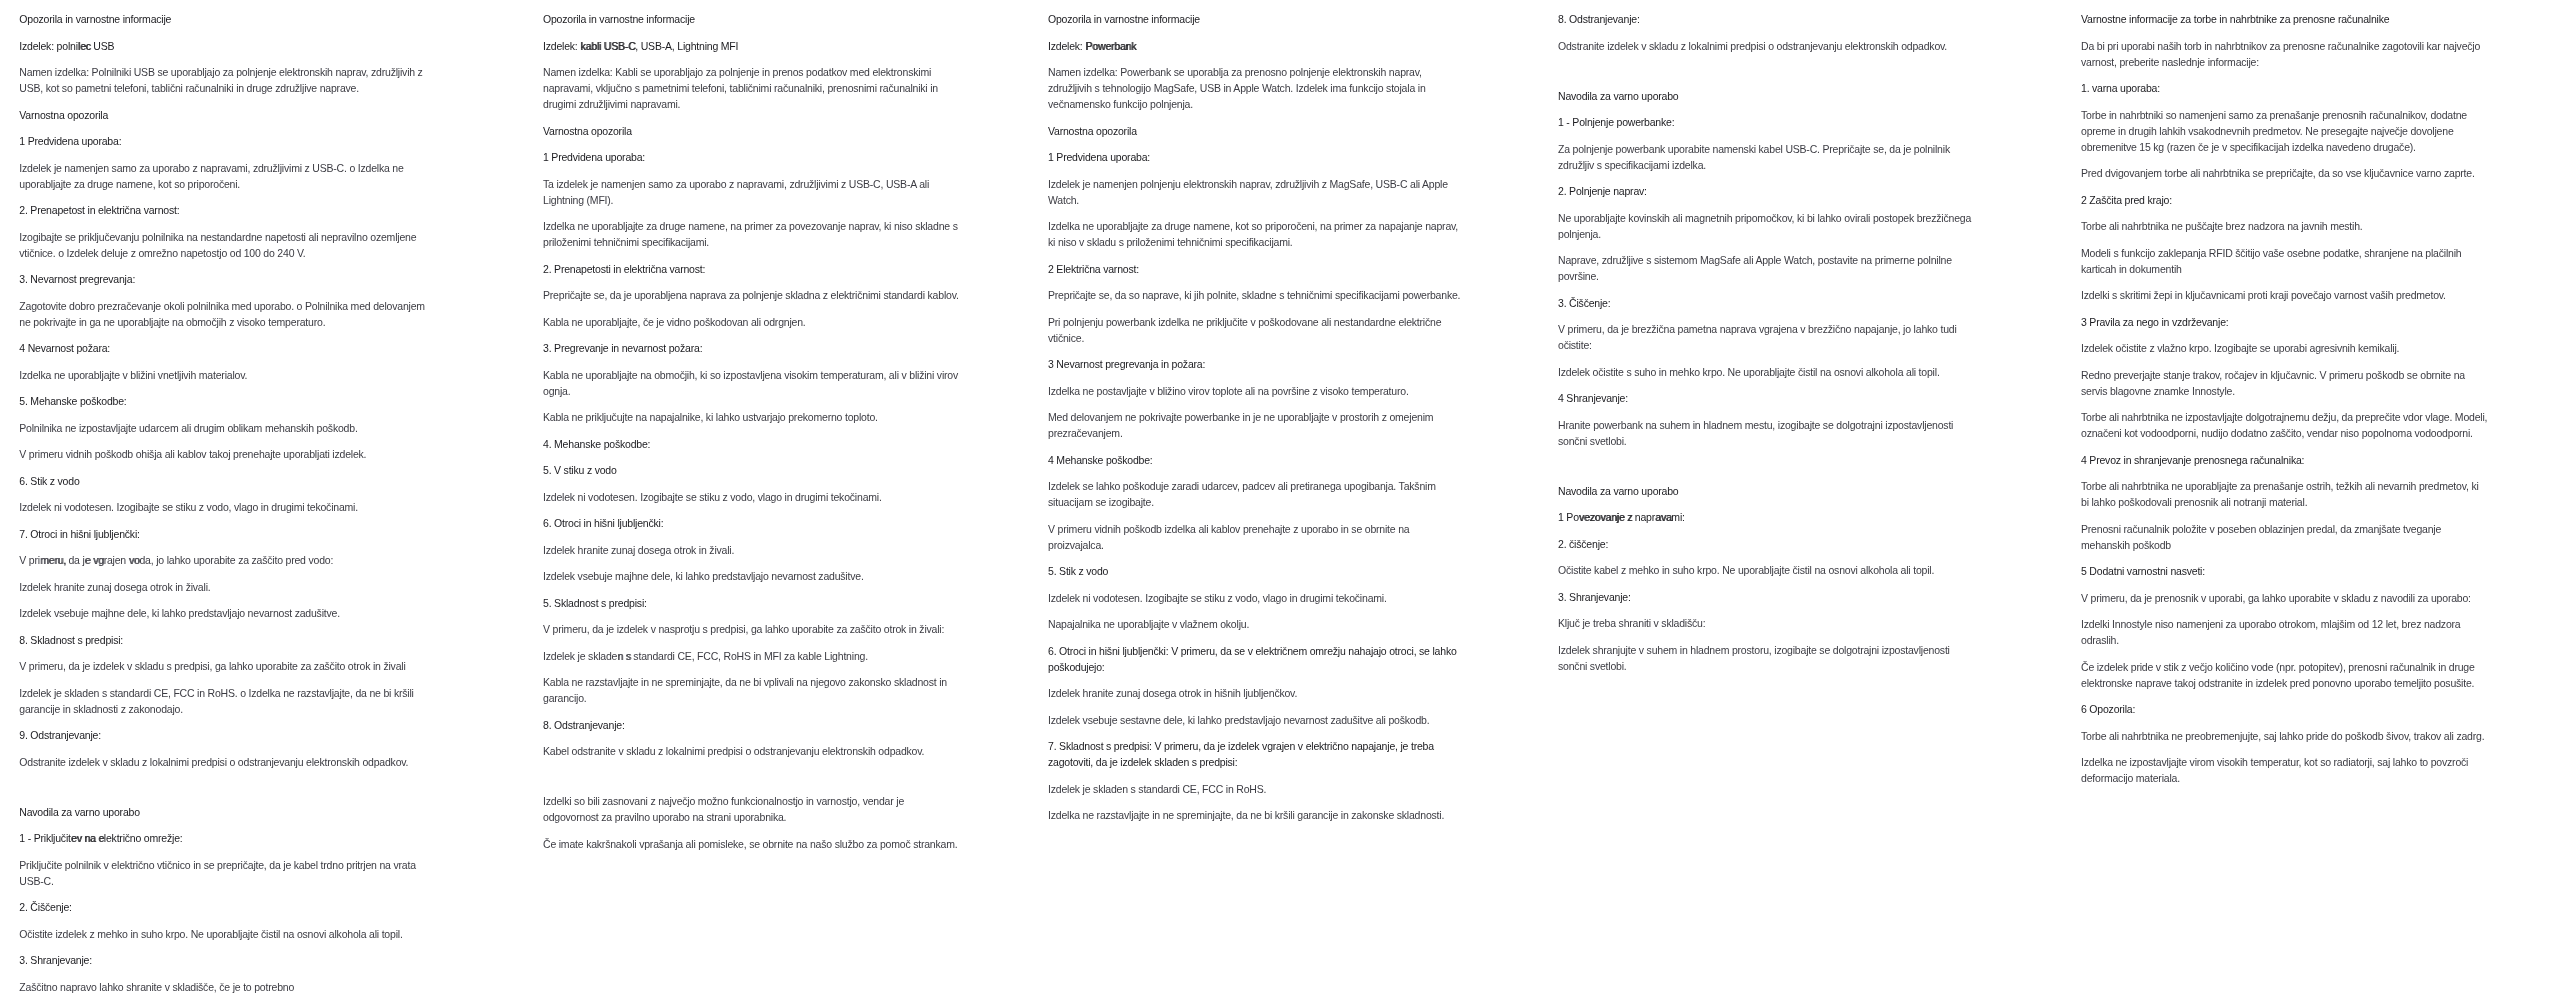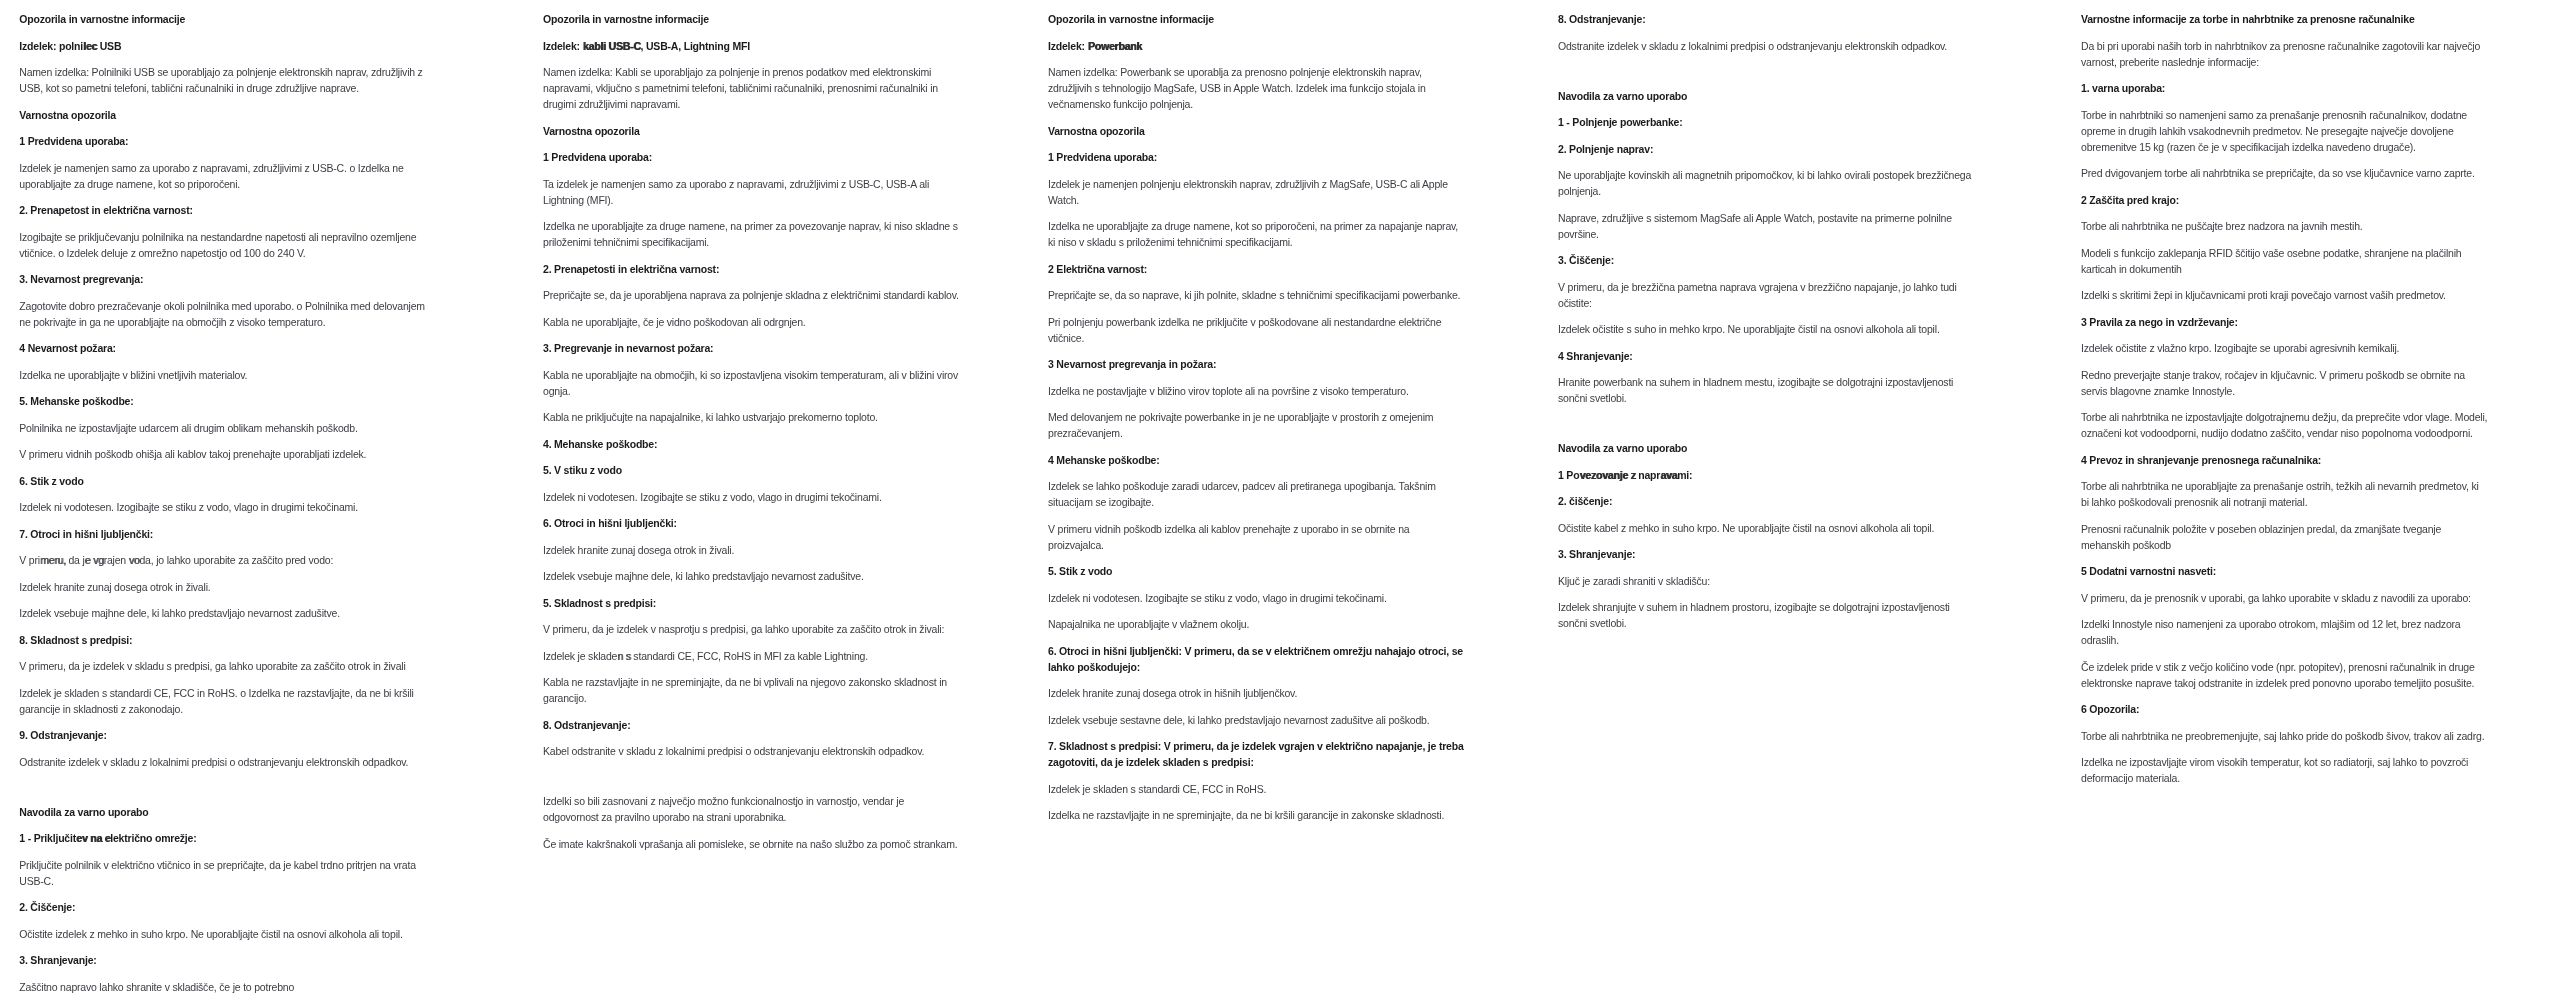--- a/index.html
+++ b/index.html
@@ -10,21 +10,21 @@
     font-size:10.5px;line-height:16px;letter-spacing:-0.2px;
     color:#3c3c43;
   }
   .col{position:absolute;top:11.3px;width:417px;}
   #col1{left:19.3px;}
   #col2{left:543px;}
   #col3{left:1048px;}
   #col4{left:1558px;}
   #col5{left:2081px;width:407px;}
   .col p{margin:0 0 10.5px 0;}
-  .h{font-weight:700;color:#1b1b1f;letter-spacing:-0.2px;}
+  .h{font-weight:400;color:#1b1b1f;letter-spacing:-0.2px;}
   .gap{margin-top:34px !important;}
   .sm{filter:blur(0.6px);text-shadow:0.8px 0 0 currentColor;opacity:.9;}
 </style>
 </head>
 <body>
 
 <main>
   <div class="col" id="col1">
       <p class="h">Opozorila in varnostne informacije</p>
       <p class="h"><span>Izdelek: polni</span><span class="sm">lec</span><span> USB</span></p>
@@ -114,34 +114,35 @@
       <p class="b">Izdelek vsebuje sestavne dele, ki lahko predstavljajo nevarnost zadušitve ali poškodb.</p>
       <p class="h">7. Skladnost s predpisi: V primeru, da je izdelek vgrajen v električno napajanje, je treba zagotoviti, da je izdelek skladen s predpisi:</p>
       <p class="b">Izdelek je skladen s standardi CE, FCC in RoHS.</p>
       <p class="b">Izdelka ne razstavljajte in ne spreminjajte, da ne bi kršili garancije in zakonske skladnosti.</p>
     </div>
   <div class="col" id="col4">
       <p class="h">8. Odstranjevanje:</p>
       <p class="b">Odstranite izdelek v skladu z lokalnimi predpisi o odstranjevanju elektronskih odpadkov.</p>
       <p class="h gap">Navodila za varno uporabo</p>
       <p class="h">1 - Polnjenje powerbanke:</p>
+      <p class="b">Za polnjenje powerbank uporabite namenski kabel USB-C. Prepričajte se, da je polnilnik združljiv s specifikacijami izdelka.</p>
       <p class="h">2. Polnjenje naprav:</p>
       <p class="b">Ne uporabljajte kovinskih ali magnetnih pripomočkov, ki bi lahko ovirali postopek brezžičnega polnjenja.</p>
       <p class="b">Naprave, združljive s sistemom MagSafe ali Apple Watch, postavite na primerne polnilne površine.</p>
       <p class="h">3. Čiščenje:</p>
       <p class="b">V primeru, da je brezžična pametna naprava vgrajena v brezžično napajanje, jo lahko tudi očistite:</p>
       <p class="b">Izdelek očistite s suho in mehko krpo. Ne uporabljajte čistil na osnovi alkohola ali topil.</p>
       <p class="h">4 Shranjevanje:</p>
       <p class="b">Hranite powerbank na suhem in hladnem mestu, izogibajte se dolgotrajni izpostavljenosti sončni svetlobi.</p>
       <p class="h gap">Navodila za varno uporabo</p>
       <p class="h"><span>1 Po</span><span class="sm">vezovanje z</span><span> napr</span><span class="sm">ava</span><span>mi:</span></p>
       <p class="h">2. čiščenje:</p>
       <p class="b">Očistite kabel z mehko in suho krpo. Ne uporabljajte čistil na osnovi alkohola ali topil.</p>
       <p class="h">3. Shranjevanje:</p>
-      <p class="b">Ključ je zaradi shraniti v skladišču:</p>
+      <p class="b">Ključ je treba shraniti v skladišču:</p>
       <p class="b">Izdelek shranjujte v suhem in hladnem prostoru, izogibajte se dolgotrajni izpostavljenosti sončni svetlobi.</p>
     </div>
   <div class="col" id="col5">
       <p class="h">Varnostne informacije za torbe in nahrbtnike za prenosne računalnike</p>
       <p class="b">Da bi pri uporabi naših torb in nahrbtnikov za prenosne računalnike zagotovili kar največjo varnost, preberite naslednje informacije:</p>
       <p class="h">1. varna uporaba:</p>
       <p class="b">Torbe in nahrbtniki so namenjeni samo za prenašanje prenosnih računalnikov, dodatne opreme in drugih lahkih vsakodnevnih predmetov. Ne presegajte največje dovoljene obremenitve 15 kg (razen če je v specifikacijah izdelka navedeno drugače).</p>
       <p class="b">Pred dvigovanjem torbe ali nahrbtnika se prepričajte, da so vse ključavnice varno zaprte.</p>
       <p class="h">2 Zaščita pred krajo:</p>
       <p class="b">Torbe ali nahrbtnika ne puščajte brez nadzora na javnih mestih.</p>

